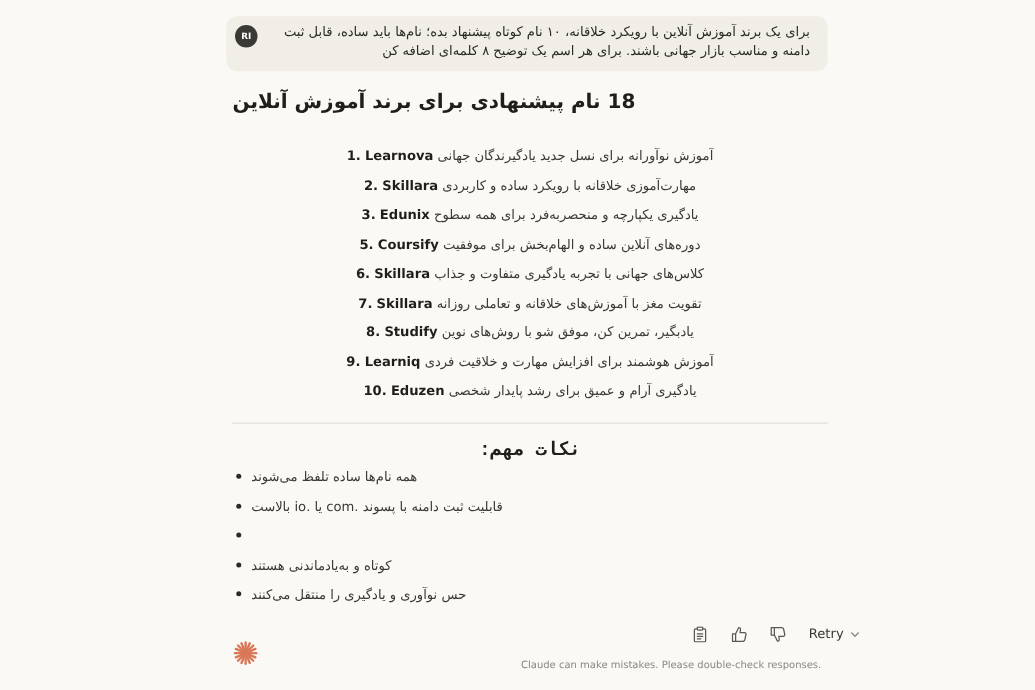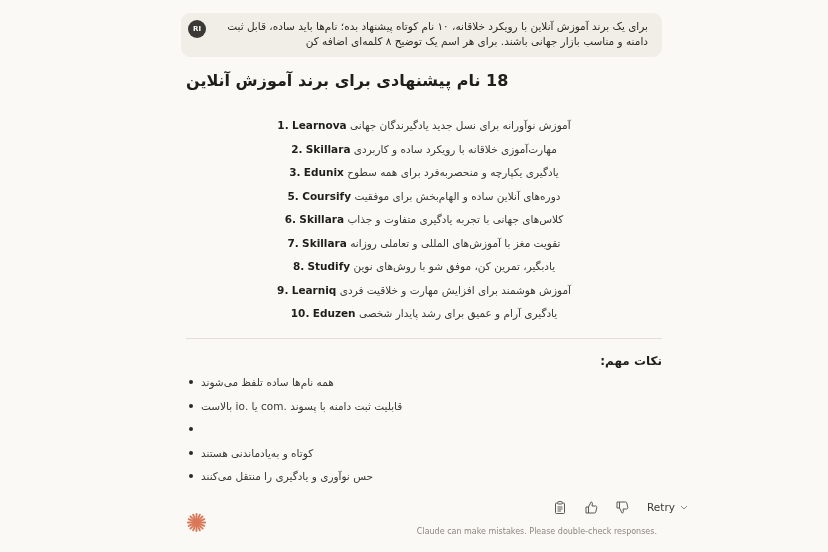--- a/index.html
+++ b/index.html
@@ -41,22 +41,22 @@
     .name-row .num-name { font-weight: bold; color: #1f1e1b; }
     .name-row .desc { color: #3a3935; unicode-bidi: isolate; direction: rtl; }
 
     .divider {
       position: absolute; left: 186px; top: 338px; width: 476px; height: 1px;
       background: #e2dfd6;
     }
 
     .notes { position: absolute; left: 186px; top: 351px; width: 476px; }
     .notes-title {
-      font-size: 12px; font-weight: bold; line-height: 20px; color: #1f1e1b;
-      direction: ltr; unicode-bidi: plaintext; text-align: right;
+      font-size: 15px; font-weight: bold; line-height: 20px; color: #1f1e1b;
+      direction: ltr; unicode-bidi: plaintext; text-align: center; font-family: Liberation Mono, monospace;
     }
     .note-row {
       height: 23.5px; line-height: 23.5px; font-size: 10.5px;
       direction: ltr; white-space: nowrap; color: #3a3935;
     }
     .bullet {
       display: inline-block; width: 4px; height: 4px; border-radius: 50%;
       background: #2b2a27; vertical-align: middle; margin: 0 8px 0 3px;
       position: relative; top: -1px;
     }
@@ -94,21 +94,21 @@
   </div>
 
   <div class="answer">
     <div class="title">18 نام پیشنهادی برای برند آموزش آنلاین</div>
     <div class="name-list" id="name-list">
         <div class="name-row"><span class="num-name">1.</span> <span class="num-name">Learnova</span> <span class="desc">آموزش نوآورانه برای نسل جدید یادگیرندگان جهانی</span></div>
         <div class="name-row"><span class="num-name">2.</span> <span class="num-name">Skillara</span> <span class="desc">مهارت‌آموزی خلاقانه با رویکرد ساده و کاربردی</span></div>
         <div class="name-row"><span class="num-name">3.</span> <span class="num-name">Edunix</span> <span class="desc">یادگیری یکپارچه و منحصربه‌فرد برای همه سطوح</span></div>
         <div class="name-row"><span class="num-name">5.</span> <span class="num-name">Coursify</span> <span class="desc">دوره‌های آنلاین ساده و الهام‌بخش برای موفقیت</span></div>
         <div class="name-row"><span class="num-name">6.</span> <span class="num-name">Skillara</span> <span class="desc">کلاس‌های جهانی با تجربه یادگیری متفاوت و جذاب</span></div>
-        <div class="name-row"><span class="num-name">7.</span> <span class="num-name">Skillara</span> <span class="desc">تقویت مغز با آموزش‌های المللی و تعاملی روزانه</span></div>
+        <div class="name-row"><span class="num-name">7.</span> <span class="num-name">Skillara</span> <span class="desc">تقویت مغز با آموزش‌های خلاقانه و تعاملی روزانه</span></div>
         <div class="name-row"><span class="num-name">8.</span> <span class="num-name">Studify</span> <span class="desc">یادبگیر، تمرین کن، موفق شو با روش‌های نوین</span></div>
         <div class="name-row"><span class="num-name">9.</span> <span class="num-name">Learniq</span> <span class="desc">آموزش هوشمند برای افزایش مهارت و خلاقیت فردی</span></div>
         <div class="name-row"><span class="num-name">10.</span> <span class="num-name">Eduzen</span> <span class="desc">یادگیری آرام و عمیق برای رشد پایدار شخصی</span></div>
       </div>
   </div>
 
   <div class="divider"></div>
 
   <div class="notes">
     <div class="notes-title">نکات مهم:</div>

